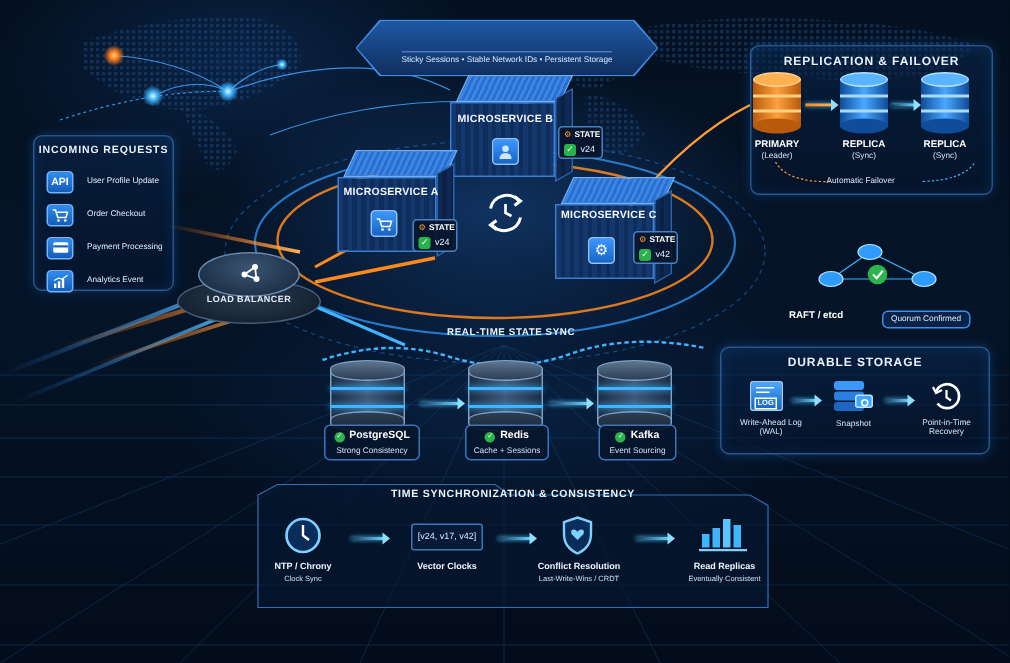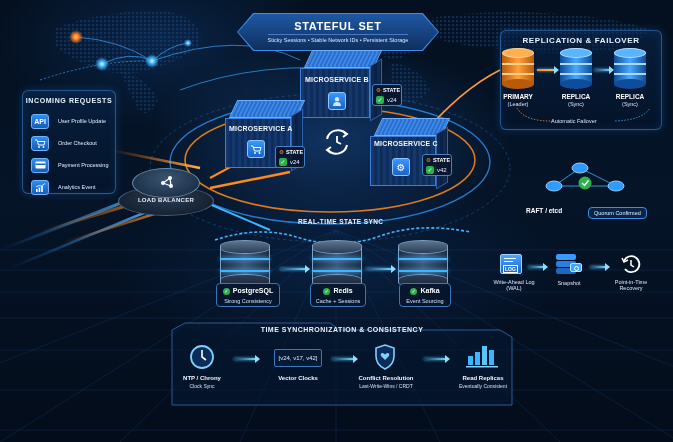--- a/index.html
+++ b/index.html
@@ -201,21 +201,20 @@
       <path d="M420 138 Q460 90 500 70" stroke="#ff9a3a" stroke-width="1.6" fill="none"></path>
     </g>
 
     <path d="M215 240 Q260 225 300 238 Q340 250 380 236 Q420 222 470 232" stroke="#3fb4ff" stroke-width="1.6" fill="none" stroke-dasharray="3 2"></path>
 
     <path d="M172 330 L185 323 L330 323 L340 330 L500 330 L512 337 L512 405 L172 405 Z" fill="rgba(6,26,52,0.55)" stroke="#2f6fb8" stroke-width="0.8"></path>
   </svg>
 
   <div class="header-border"></div>
   <div class="header">
-    <div class="header-title">STATEFUL SET</div>
     <div class="header-line"></div>
     <div class="header-sub">Sticky Sessions • Stable Network IDs • Persistent Storage</div>
   </div>
 
   <div class="panel" style="left:22px; top:90px; width:94px; height:104px;">
     <div class="panel-title" style="top:6px; font-size:7px;">INCOMING REQUESTS</div>
     <div class="req-item" style="top:20px;">
       <div class="req-icon">API</div>
       <div class="req-label">User Profile Update</div>
     </div>
@@ -410,20 +409,23 @@
     <line x1="14" y1="26" x2="76" y2="26" stroke="#3fb4ff" stroke-width="0.8"></line>
     <ellipse cx="40" cy="8" rx="8" ry="5" fill="#2f9bff" stroke="#aee4ff" stroke-width="0.8"></ellipse>
     <ellipse cx="14" cy="26" rx="8" ry="5" fill="#2f9bff" stroke="#aee4ff" stroke-width="0.8"></ellipse>
     <ellipse cx="76" cy="26" rx="8" ry="5" fill="#2f9bff" stroke="#aee4ff" stroke-width="0.8"></ellipse>
     <circle cx="45" cy="23" r="6.5" fill="#2db34c"></circle>
     <path d="M42 23 L44.5 25.5 L48.5 20.5" stroke="#fff" stroke-width="1.4" fill="none"></path>
   </svg>
   <div style="position:absolute; left:526px; top:207px; font-size:6.5px; font-weight:bold; color:#fff;">RAFT / etcd</div>
   <div style="position:absolute; left:588px; top:207px; padding:2px 5px; font-size:5.5px; color:#e0ecff; border:1px solid #3c8ee8; border-radius:4px; background:rgba(10,40,80,0.8);">Quorum Confirmed</div>
 
+  <div class="panel" style="left:480px; top:231px; width:180px; height:72px;">
+    <div class="panel-title" style="top:5px;">DURABLE STORAGE</div>
+  </div>
   <div style="position:absolute; left:500px; top:254px; width:22px; height:20px; border-radius:2px; background:linear-gradient(180deg,#4aa8ff,#1a64c4); border:1px solid #9ad2ff;">
     <div style="position:absolute; left:3px; top:3px; width:12px; height:1px; background:#fff;"></div>
     <div style="position:absolute; left:3px; top:6px; width:9px; height:1px; background:#fff;"></div>
     <div style="position:absolute; left:2px; top:10px; font-size:5px; color:#fff; font-weight:bold; border:0.5px solid #fff; padding:0 1px;">LOG</div>
   </div>
   <div class="arrow" style="left:528px; top:266px; width:16px;"></div>
   <div style="position:absolute; left:556px; top:254px; width:26px; height:20px;">
     <div style="position:absolute; left:0; top:0; width:20px; height:6px; background:#3a98ff; border-radius:2px;"></div>
     <div style="position:absolute; left:0; top:7px; width:20px; height:6px; background:#2a7fe0; border-radius:2px;"></div>
     <div style="position:absolute; left:0; top:14px; width:20px; height:6px; background:#1f66c0; border-radius:2px;"></div>

